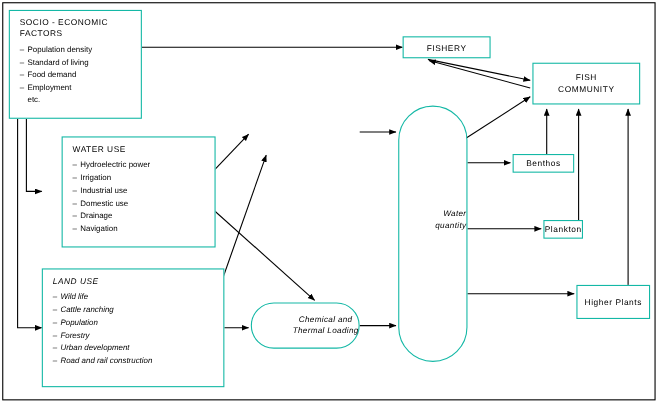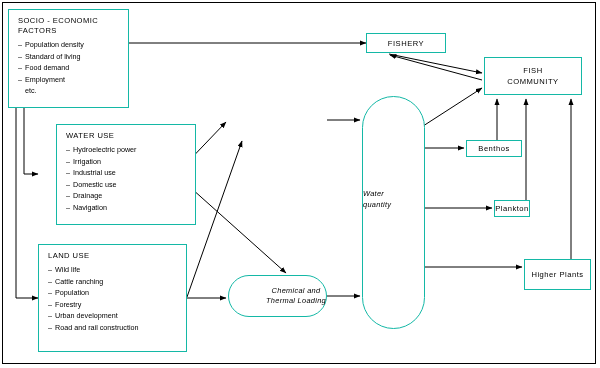--- a/index.html
+++ b/index.html
@@ -12,29 +12,29 @@
   .rect{}
   .stadium{border-radius:999px;}
 
   .listbox{padding:6px 0 0 0;}
   .listbox .title{font-size:7.6px;letter-spacing:.45px;padding:0 0 0 9px;line-height:10px;}
   .listbox ul{list-style:none;margin:3px 0 0 0;padding:0 0 0 9px;}
   .listbox li{font-size:7.2px;line-height:11.6px;white-space:nowrap;}
   .listbox li .dash{display:inline-block;width:7px;}
   .listbox li.noindent .dash{visibility:hidden;}
 
-  .lbl{position:absolute;left:0;right:0;text-align:left;font-size:7.6px;letter-spacing:.4px;line-height:10px;}
+  .lbl{position:absolute;left:0;right:0;text-align:right;font-size:7.6px;letter-spacing:.4px;line-height:10px;}
   .centerbox{display:flex;align-items:center;justify-content:center;text-align:center;
              font-size:7.6px;letter-spacing:.5px;line-height:11px;}
   .ital{font-style:italic;font-size:7.4px;letter-spacing:.3px;line-height:10.5px;}
 
   
   #socio{left:8px;top:9px;width:121px;height:99px;}
   #wateruse{left:56px;top:124px;width:140px;height:101px;}
-  #landuse{left:38px;top:244px;width:149px;height:108px;}
+  #landuse{left:38px;top:244px;width:166px;height:108px;font-style:italic;}
 
   #morph{left:228px;top:100px;width:99px;height:40px;}
   #chem{left:228px;top:275px;width:99px;height:42px;justify-content:flex-end;}
 
   #water{left:362px;top:96px;width:63px;height:233px;border-radius:34px;}
   #wq-top{top:92px;}
 
   #fishery{left:366px;top:33px;width:80px;height:20px;}
   #fishcom{left:484px;top:57px;width:98px;height:38px;text-align:center;}
   #benthos{left:466px;top:140px;width:56px;height:17px;}

